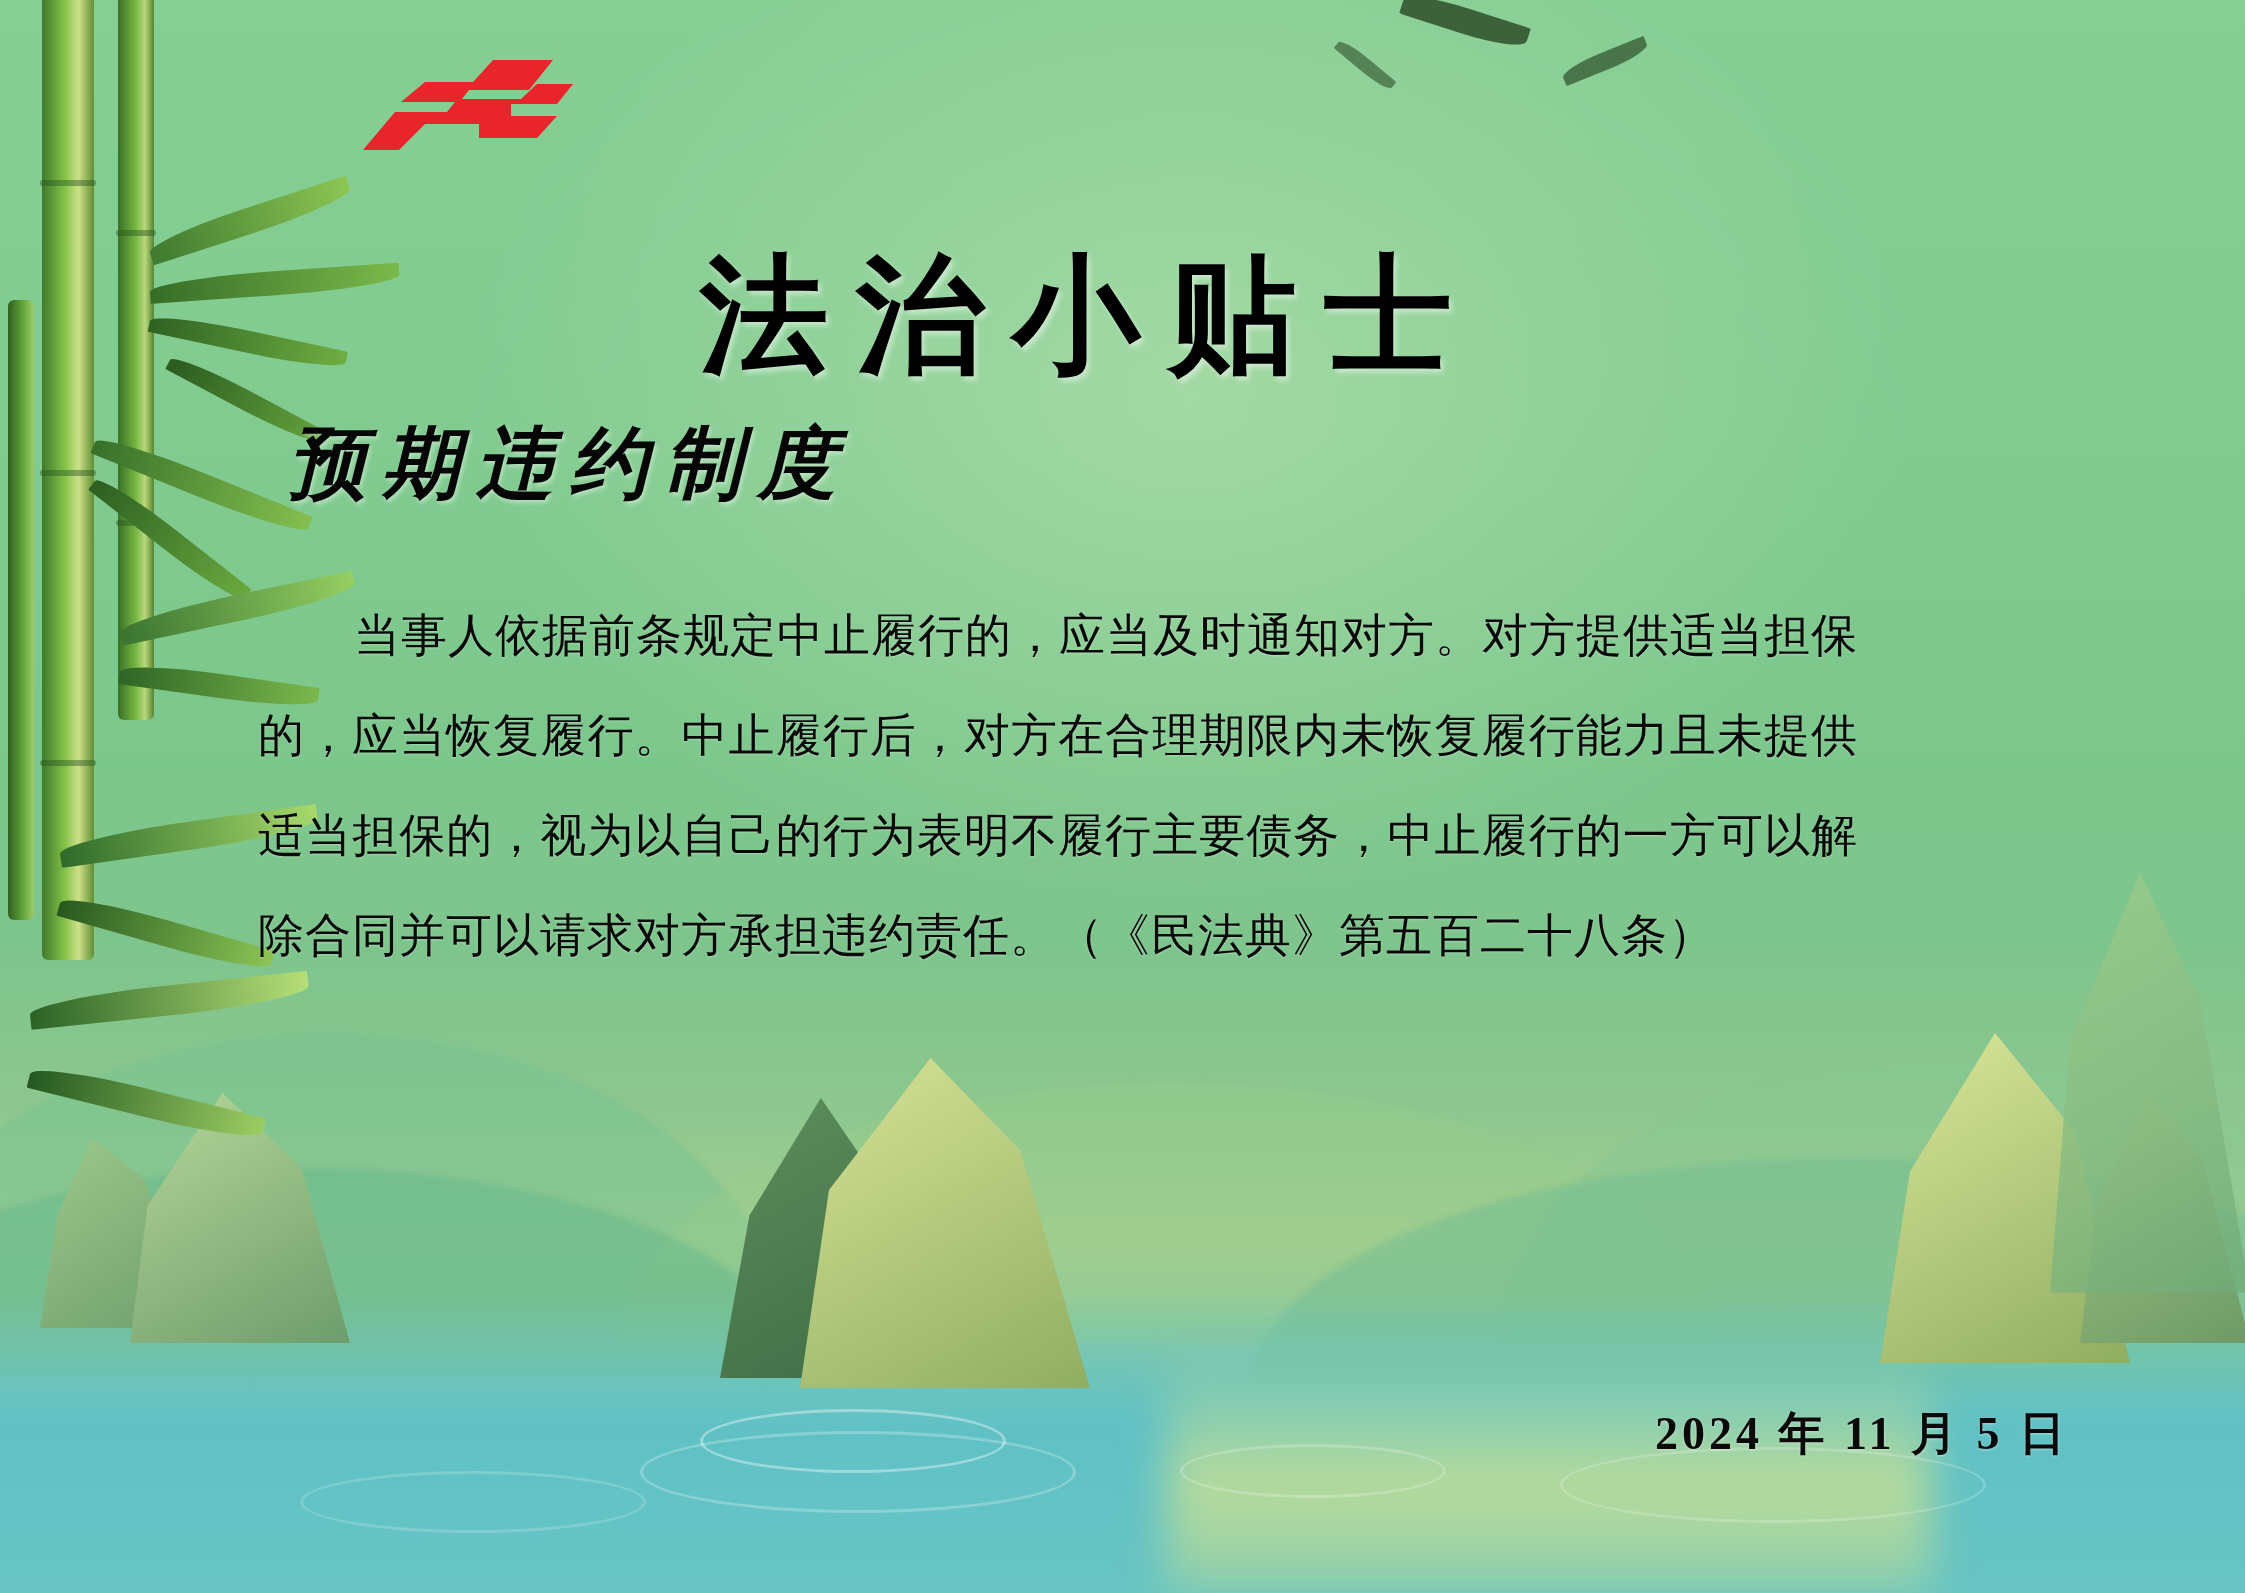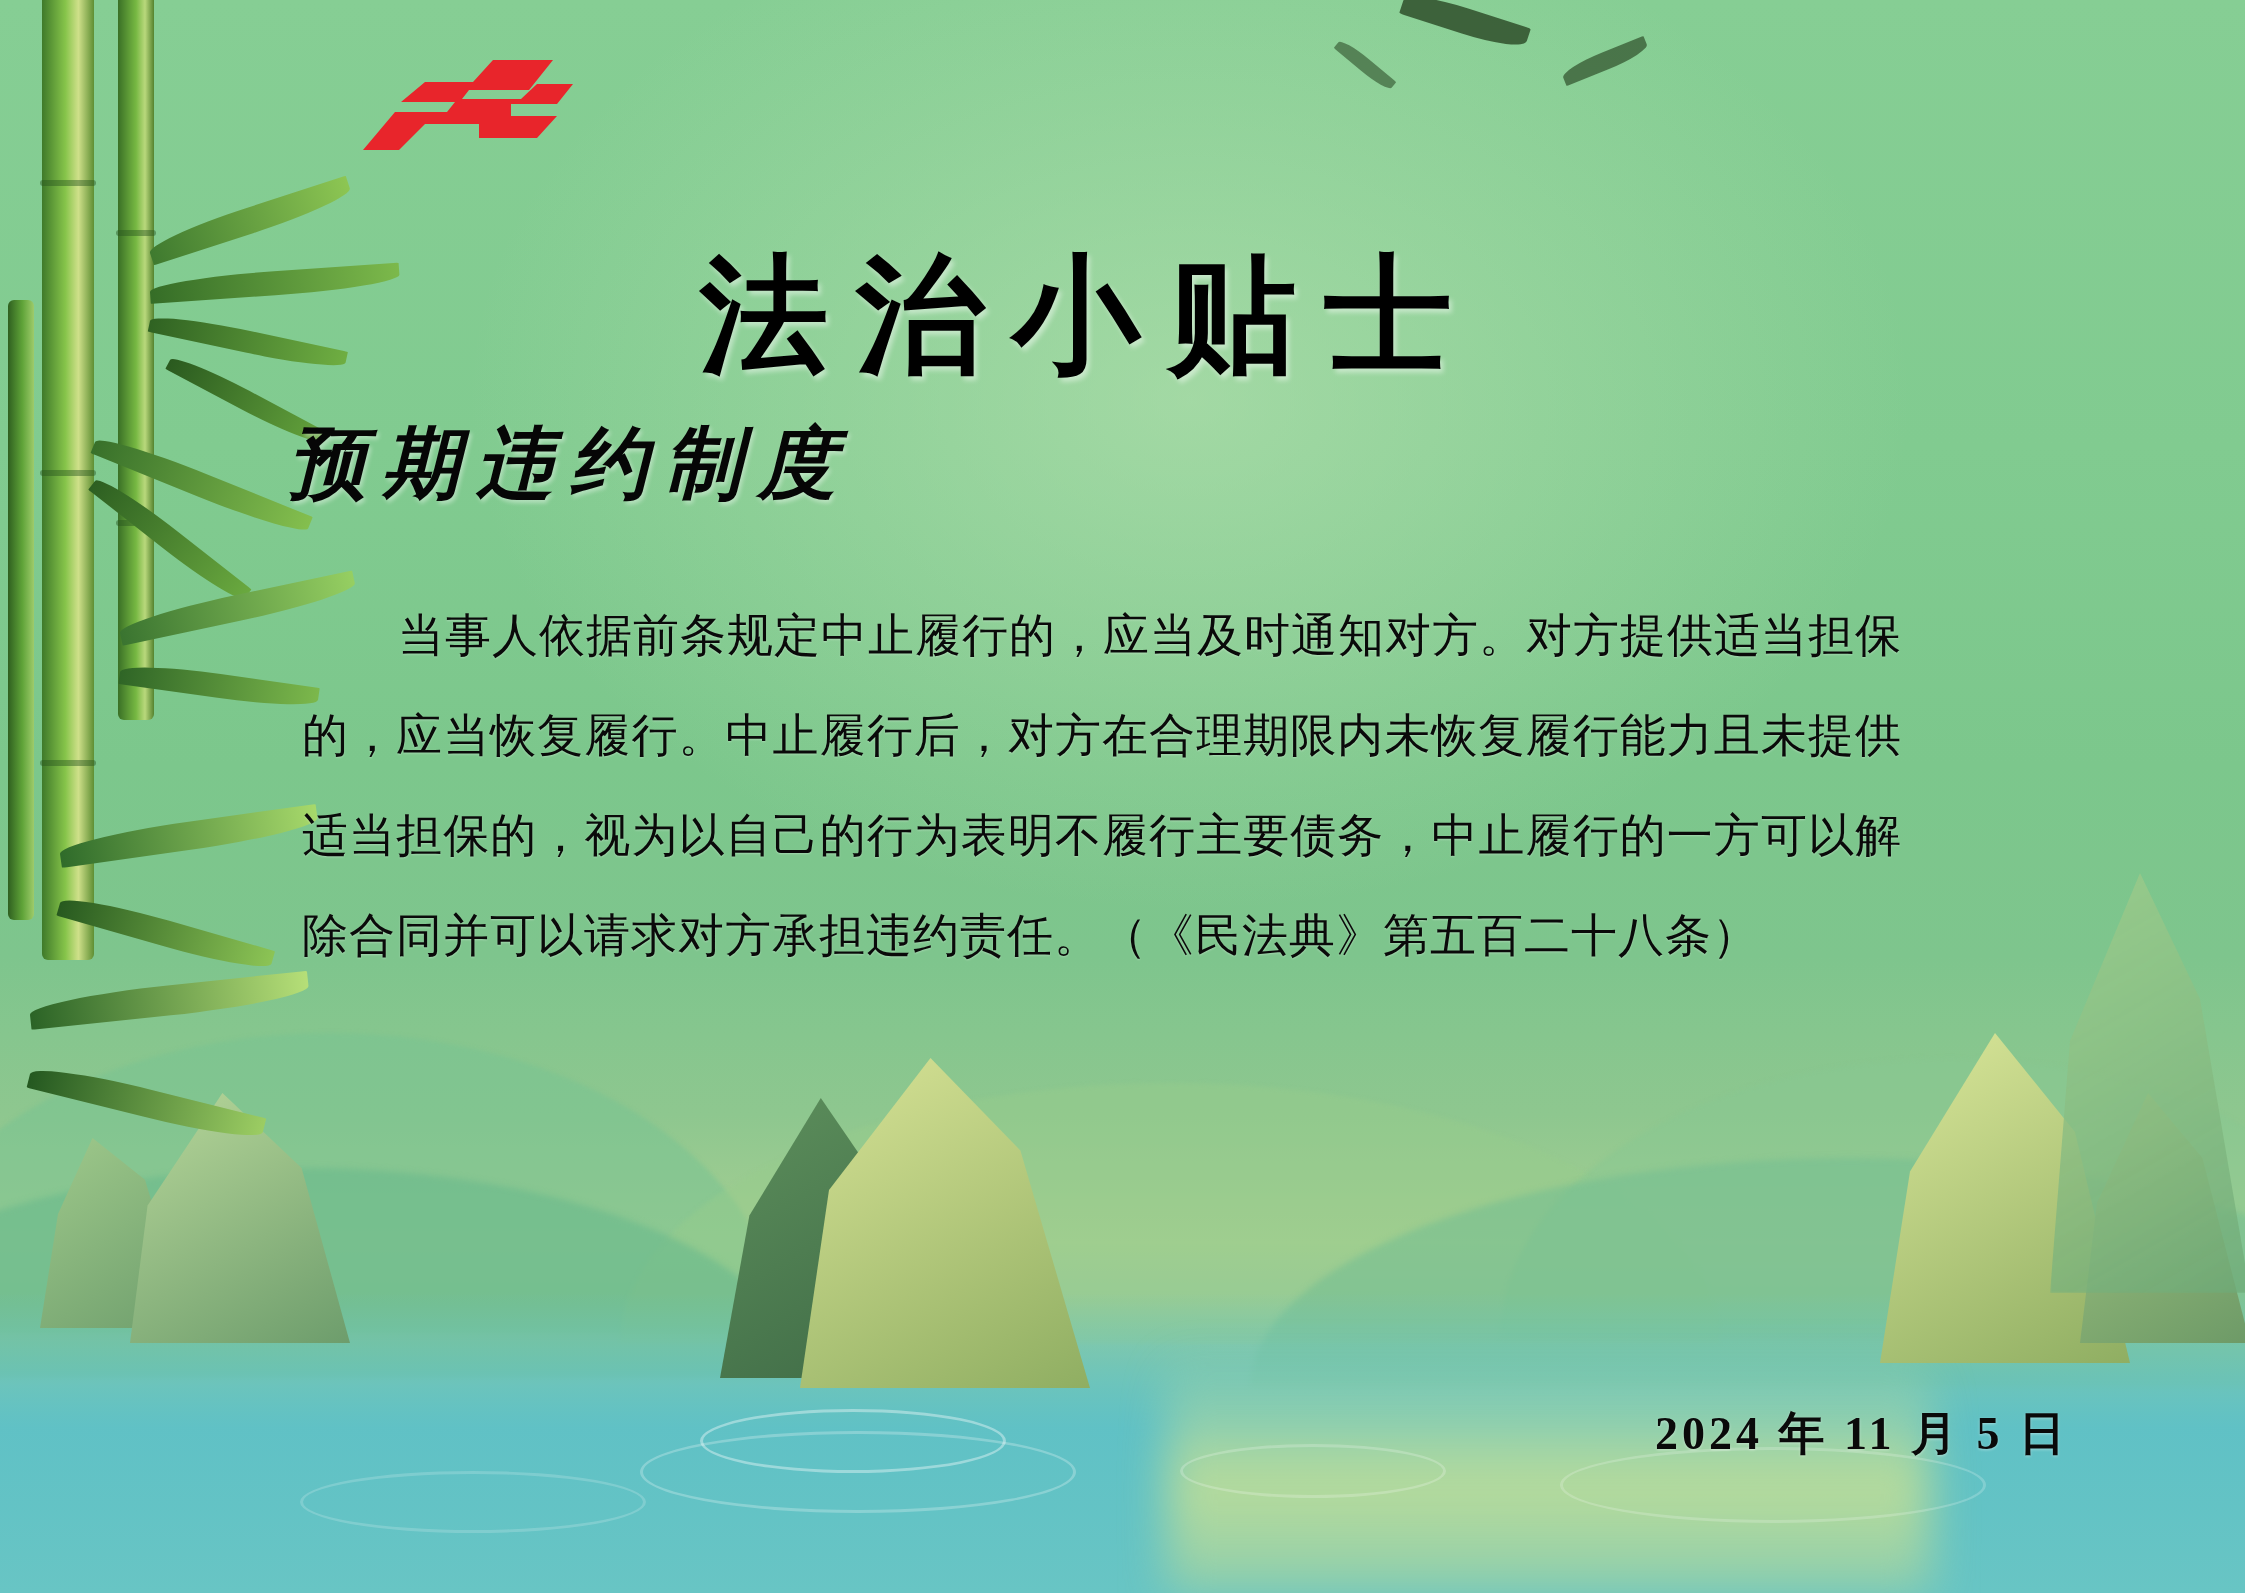--- a/index.html
+++ b/index.html
@@ -176,21 +176,20 @@
     letter-spacing: 16px;
     white-space: nowrap;
     text-shadow: 2px 3px 4px rgba(255,255,255,0.4);
   }
 
   .body-text {
     position: absolute;
     left: 258px;
     top: 586px;
     width: 1600px;
-    margin-left: 44px;
   }
   .para {
     font-family: "Liberation Serif", "DejaVu Serif", serif;
     font-size: 46px;
     line-height: 100px;
     color: #0a0a0a;
     text-align: justify;
     text-justify: inter-character;
     text-indent: 96px;
     margin: 0;

